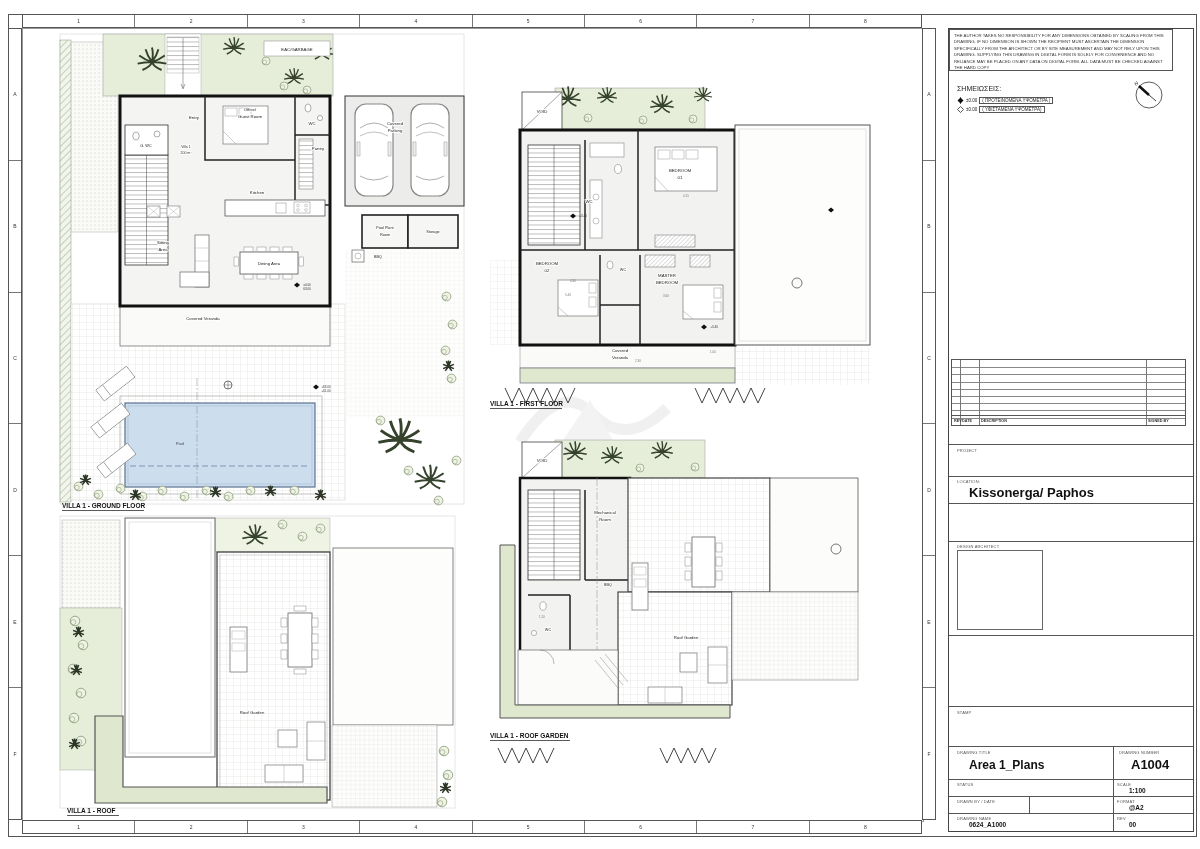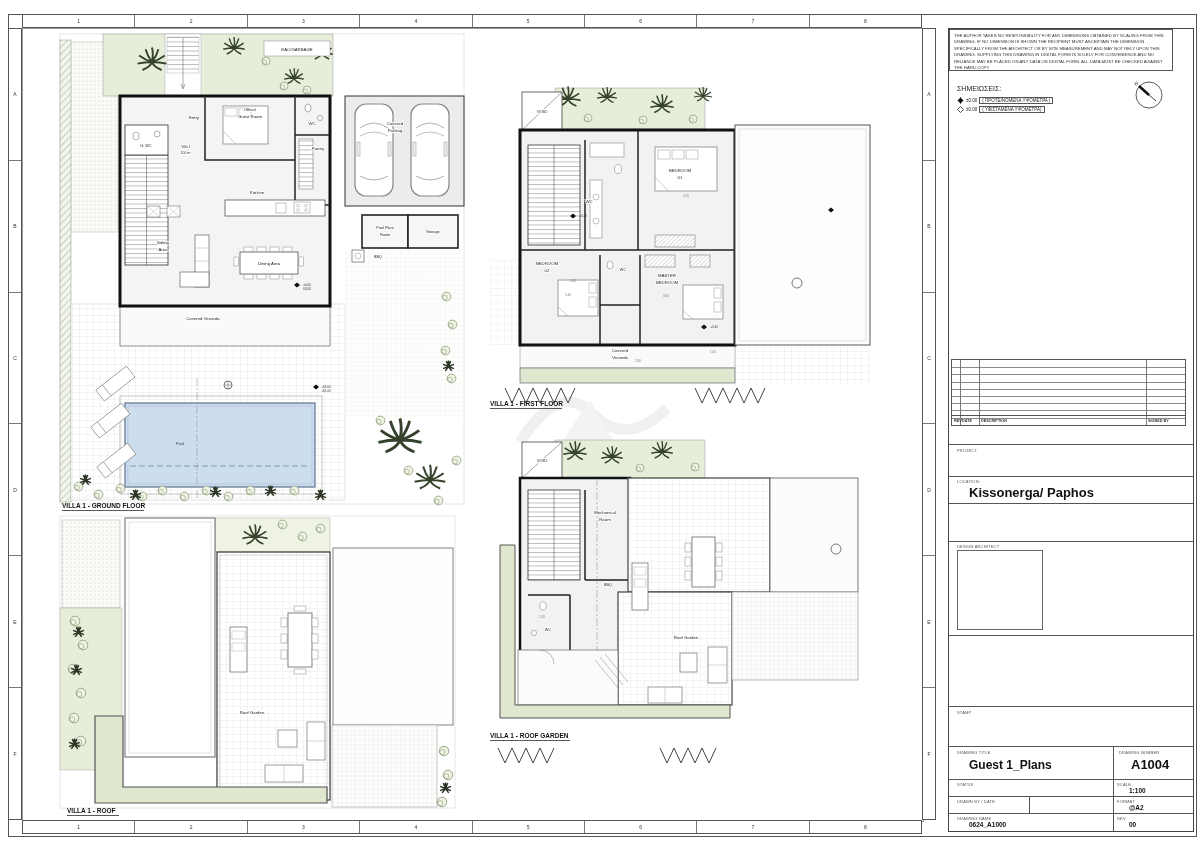--- a/index.html
+++ b/index.html
@@ -611,21 +611,21 @@
   <div class="tb-big" style="left:8px;top:456px;font-size:13px;">Kissonerga/ Paphos</div>
   <div class="hline" style="top:474px;"></div>
   <div class="hline" style="top:512px;"></div>
   <div class="tb-label" style="left:8px;top:515px;">DESIGN ARCHITECT</div>
   <div class="abs" style="left:8px;top:521px;width:84px;height:78px;border:1px solid #666;"></div>
   <div class="hline" style="top:606px;"></div>
   <div class="hline" style="top:677px;"></div>
   <div class="tb-label" style="left:8px;top:681px;">STAMP</div>
   <div class="hline" style="top:717px;"></div>
   <div class="tb-label" style="left:8px;top:721px;">DRAWING TITLE</div>
-  <div class="tb-big" style="left:8px;top:729px;font-size:12px;">Guest 1_Plans</div>
+  <div class="tb-big" style="left:8px;top:729px;font-size:12px;">Area 1_Plans</div>
   <div class="tb-label" style="left:170px;top:721px;">DRAWING NUMBER</div>
   <div class="tb-big" style="left:170px;top:728px;font-size:13px;">A1004</div>
   <div class="hline" style="top:750px;"></div>
   <div class="tb-label" style="left:8px;top:753px;">STATUS</div>
   <div class="tb-label" style="left:168px;top:753px;">SCALE</div>
   <div class="tb-big" style="left:168px;top:758px;font-size:6.5px;">1:100</div>
   <div class="hline" style="top:767px;"></div>
   <div class="tb-label" style="left:8px;top:770px;">DRAWN BY / DATE</div>
   <div class="tb-label" style="left:168px;top:770px;">FORMAT</div>
   <div class="tb-big" style="left:168px;top:775px;font-size:6.5px;">@A2</div>

